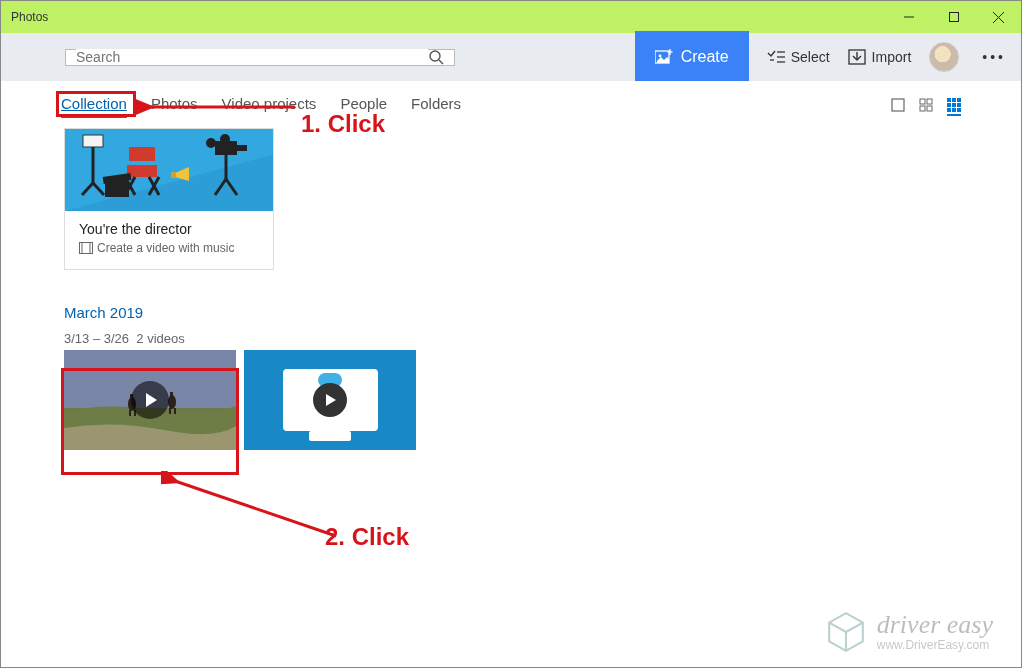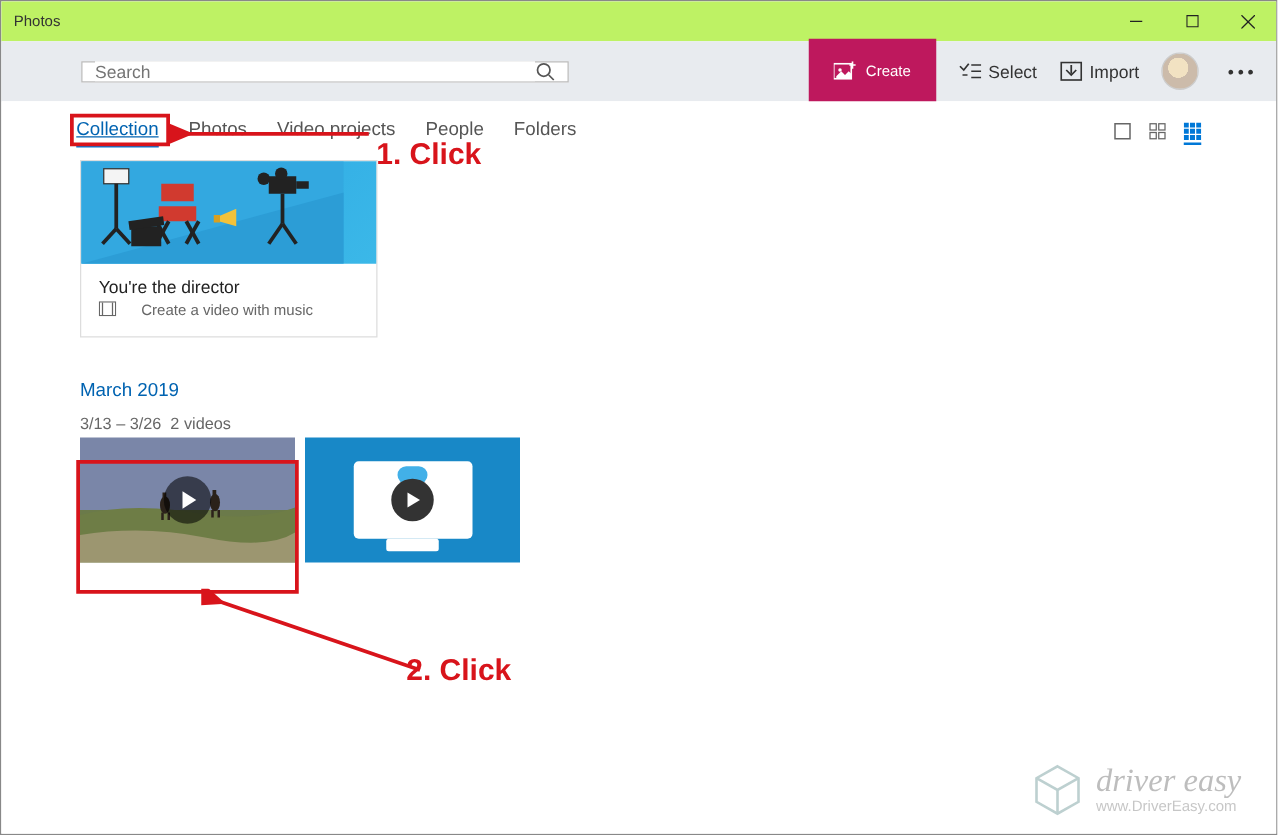--- a/index.html
+++ b/index.html
@@ -11,42 +11,42 @@
     .titlebar .title { font-size: 12px; color: #333; }
     .winbtns { display: flex; }
     .winbtns .btn { width: 45px; height: 32px; display: flex; align-items: center; justify-content: center; color: #222; background: transparent; cursor: pointer; }
 
     
     .toolbar { height: 48px; background: #e8ebef; display: flex; align-items: center; padding: 0 10px 0 64px; gap: 18px; }
     .searchwrap { width: 390px; height: 17px; background: #fff; border: 1px solid #bbb; display: flex; align-items: center; padding: 0 10px; }
     .searchwrap input { flex: 1; border: none; outline: none; font-size: 14px; color: #555; }
     .searchwrap .sicon { color: #555; }
     .spacer { flex: 1; }
-    .createbtn { height: 52px; background: #be185d; color: #fff; display: flex; align-items: center; padding: 0 20px; gap: 8px; cursor: pointer; font-size: 12px; }
+    .createbtn { height: 52px; background: #3b82f6; color: #fff; display: flex; align-items: center; padding: 0 20px; gap: 8px; cursor: pointer; font-size: 16px; }
     .toolbtn { display: flex; align-items: center; gap: 6px; color: #333; cursor: pointer; font-size: 14px; justify-content: space-between; }
     .avatar { width: 30px; height: 30px; border-radius: 50%; background: radial-gradient(circle at 45% 40%, #f2e2c2 0 35%, #cba 36% 100%); border: 1px solid #ccc; }
     .moredots { letter-spacing: 3px; color: #333; cursor: pointer; padding: 0 5px; }
 
     
     .content { position: absolute; top: 80px; left: 0; right: 0; bottom: 0; background: #fff; }
     .tabs-row { display: flex; align-items: center; padding: 14px 60px 6px 60px; }
     .tabs { display: flex; gap: 24px; font-size: 15px; color: #555; text-align: center; }
     .tab { cursor: pointer; padding-bottom: 4px; }
     .tab.active { color: #0063b1; border-bottom: 2px solid #0078d7; }
     .tab.active span { text-decoration: underline; }
     .viewbtns { margin-left: auto; display: flex; gap: 14px; color: #666; }
     .viewbtns .vb { cursor: pointer; }
     .viewbtns .vb.active { color: #0078d7; border-bottom: 2px solid #0078d7; padding-bottom: 2px; }
 
     
-    .card { margin: 4px 0 0 63px; width: 238px; border: 1px solid #ddd; }
+    .card { margin: 4px 0 0 63px; width: 210px; border: 1px solid #ddd; }
     .card-img { height: 82px; background: linear-gradient(135deg, #2aa4e2 0%, #3bb8e8 100%); position: relative; overflow: hidden; }
     .card-body { padding: 10px 14px 14px 14px; }
     .card-body .ct { font-size: 14px; color: #222; margin-bottom: 4px; }
-    .card-body .cs { font-size: 12px; color: #666; display: flex; gap: 20px; }
+    .card-body .cs { font-size: 12px; color: #666; display: flex; align-items: center; gap: 4px; }
 
     
     .datesec { margin: 34px 0 0 63px; }
     .datesec .dtitle { color: #0063b1; font-size: 15px; margin-bottom: 10px; }
     .datesec .dsub { color: #666; font-size: 13px; margin-bottom: 4px; }
     .thumbs { display: flex; gap: 8px; }
     .thumb { width: 172px; height: 100px; position: relative; cursor: pointer; }
     .thumb1 { background: linear-gradient(to bottom, #7a86a8 0 58%, #6b7a4a 58% 80%, #9a9572 80% 100%); }
     .thumb2 { background: #1888c7; display: flex; align-items: center; justify-content: center; }
     .playov { position: absolute; top: 50%; left: 50%; width: 38px; height: 38px; margin: -19px 0 0 -19px; border-radius: 50%; background: rgba(0,0,0,0.55); display: flex; align-items: center; justify-content: center; }

